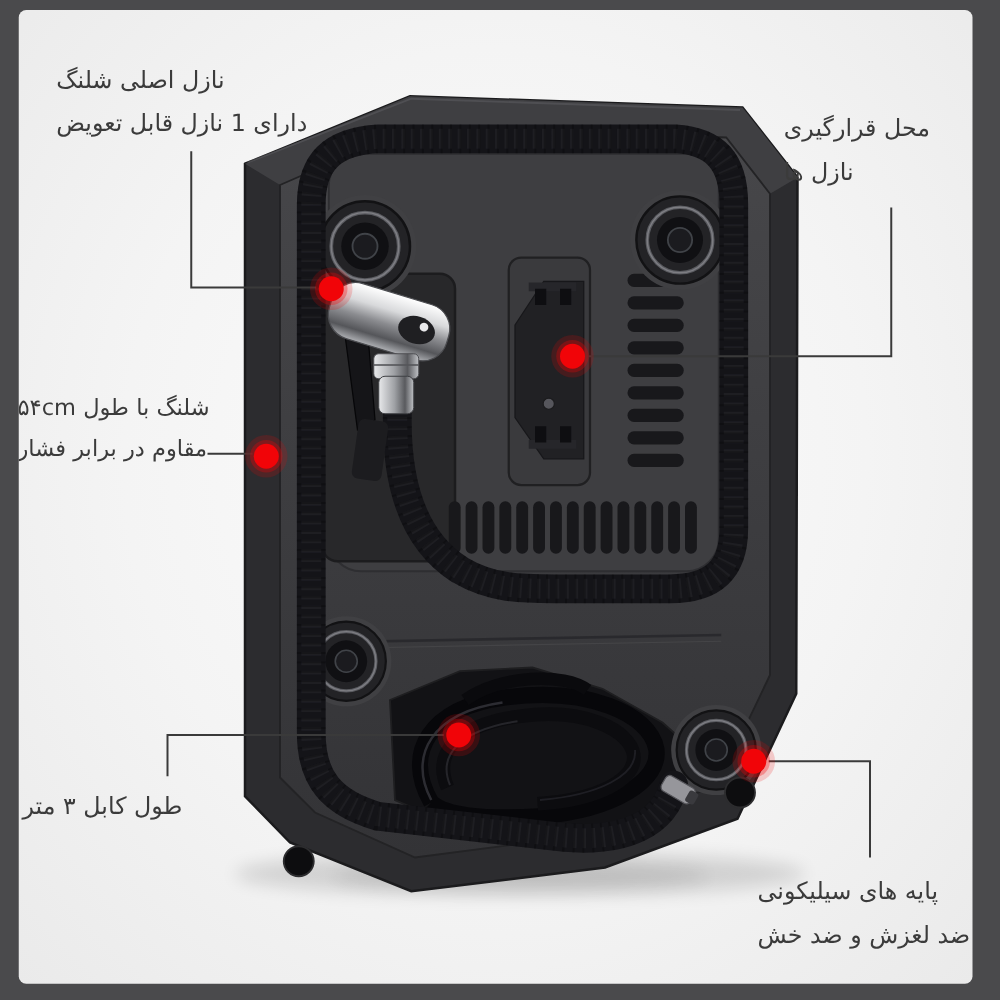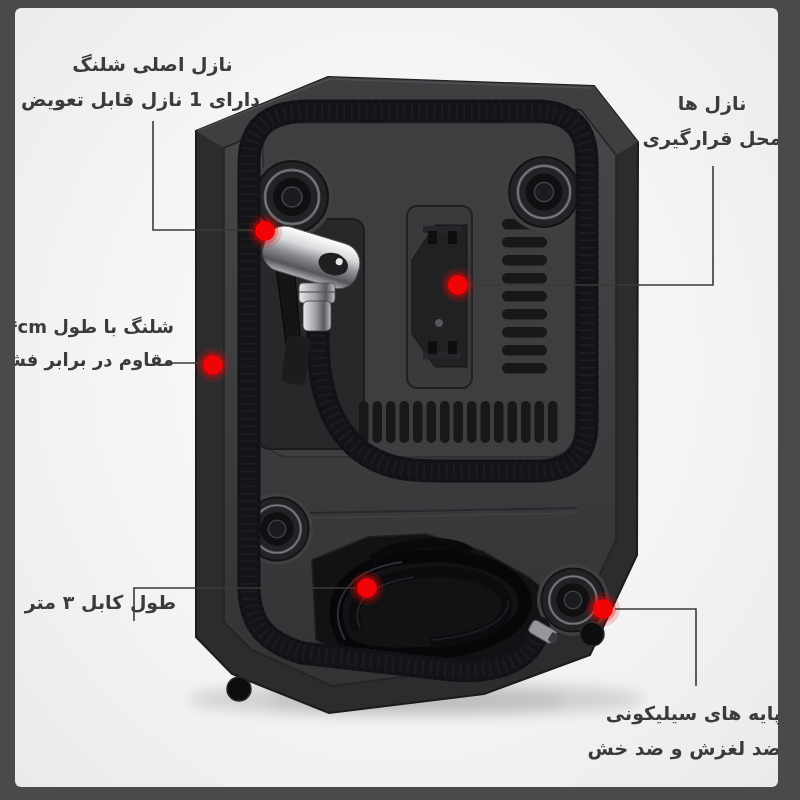--- a/index.html
+++ b/index.html
@@ -14,29 +14,29 @@
   html,body{width:800px;height:800px;overflow:hidden}
   body{background:var(--frame-color);position:relative;font-family:"DejaVu Sans",sans-serif}
   .card{
     position:absolute;left:15px;top:8px;width:763px;height:779px;
     border-radius:6px;overflow:hidden;
     background:radial-gradient(ellipse at 50% 46%,var(--card-center) 0%,#f4f4f4 55%,var(--card-edge) 100%);
   }
   .scene{position:absolute;left:-15px;top:-8px;width:800px;height:800px}
   .scene svg{position:absolute;left:0;top:0}
   .callout{
-    position:absolute;direction:rtl;text-align:center;
-    color:var(--text-color);font-weight:700;font-size:19px;
+    position:absolute;direction:rtl;text-align:left;
+    color:var(--text-color);font-weight:400;font-size:19px;
   }
   .callout div{white-space:nowrap;line-height:35px}
   .c-main{left:45px;top:47px;width:215px}
   .c-slot{left:627px;top:86px;width:170px}
   .c-hose{left:14px;top:310px;width:160px;font-size:18px}
   .c-hose div{line-height:33px}
-  .c-cable{left:18px;top:585px;width:165px}
+  .c-cable{left:18px;top:628px;width:165px}
   .c-feet{left:606px;top:696px;width:175px}
 </style>
 </head>
 <body>
 
 <div class="card">
   <div class="scene">
 
     <svg width="800" height="800" viewBox="0 0 800 800">
       <defs>
@@ -205,22 +205,22 @@
           <circle r="13" fill="var(--accent-red)" opacity="0.3"></circle>
           <circle r="10" fill="var(--accent-red)"></circle>
       </g>
     </svg>
 
     <div class="callout c-main">
       <div>نازل اصلی شلنگ</div>
       <div>دارای 1 نازل قابل تعویض</div>
     </div>
     <div class="callout c-slot">
+      <div>محل قرارگیری</div>
       <div>نازل ها</div>
-      <div>محل قرارگیری</div>
     </div>
     <div class="callout c-hose">
       <div>شلنگ با طول ۵۴cm</div>
       <div>مقاوم در برابر فشار</div>
     </div>
     <div class="callout c-cable">
       <div>طول کابل ۳ متر</div>
     </div>
     <div class="callout c-feet">
       <div>پایه های سیلیکونی</div>

